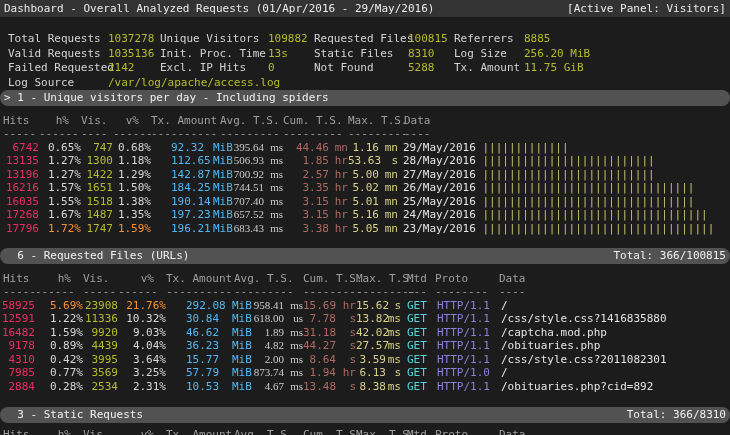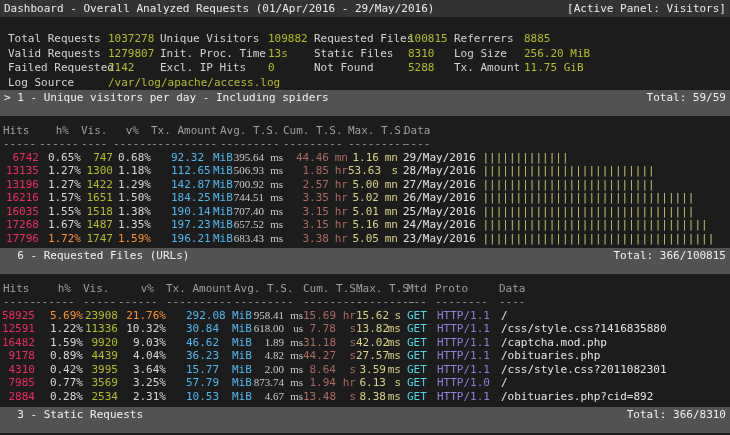--- a/index.html
+++ b/index.html
@@ -15,22 +15,22 @@
     display:flex;justify-content:space-between;padding:0 4px;white-space:pre;box-sizing:border-box;
   }
   .summary{position:absolute;top:32px;left:0;right:0;}
   .srow{display:grid;grid-template-columns:100px 52px 108px 46px 94px 46px 70px auto;
     padding-left:8px;height:14.5px;line-height:14.5px;white-space:pre;}
   .slab{color:var(--label-text,#d4d4d4);}
   .sval{color:var(--summary-value,#b5bd2b);}
   .sval.wide{grid-column:2/9;}
   .panel{position:absolute;left:0;right:0;}
   #panel1{top:90px;} #panel2{top:248px;} #panel3{top:407px;}
-  .phdr{height:26px;line-height:16px;background:var(--panel-header-bg,#525252);
-    color:#f1f1f1;display:flex;justify-content:space-between;padding:0 4px;white-space:pre;box-sizing:border-box;}
+  .phdr{height:16px;line-height:16px;background:var(--panel-header-bg,#525252);
+    color:#f1f1f1;display:flex;justify-content:space-between;padding:0 4px;white-space:pre;box-sizing:border-box;border-radius:8px;}
   .tbl{margin-top:8px;}
   #panel3 .tbl{margin-top:5px;}
   .tr{display:grid;height:13.45px;line-height:13.45px;white-space:pre;}
   .p1 .tr{grid-template-columns:39px 42px 32px 38px 42px 27px 44px 19px 46px 19px 31px 19px 1fr;}
   .p2 .tr{grid-template-columns:35px 48px 35px 48px 46px 22px 50px 19px 33px 20px 30px 15px 28px 64px 1fr;}
   .tr>div{text-align:right;overflow:visible;}
   .hdr>div,.dsh>div{color:var(--header-text,#9f9f9f);}
   .hl{text-align:left !important;padding-left:3px;}
   .hr{padding-right:12px;}
   .hs{padding-right:10px;}
@@ -57,29 +57,28 @@
 
 <div id="screen">
 
   <div class="titlebar">
     <span>Dashboard - Overall Analyzed Requests (01/Apr/2016 - 29/May/2016)</span>
     <span>[Active Panel: Visitors]</span>
   </div>
 
   <div class="summary">
       <div class="srow"><div class="slab">Total Requests</div><div class="sval">1037278</div><div class="slab">Unique Visitors</div><div class="sval">109882</div><div class="slab">Requested Files</div><div class="sval">100815</div><div class="slab">Referrers</div><div class="sval">8885</div></div>
-      <div class="srow"><div class="slab">Valid Requests</div><div class="sval">1279807</div><div class="slab">Init. Proc. Time</div><div class="sval">13s</div><div class="slab">Static Files</div><div class="sval">8310</div><div class="slab">Log Size</div><div class="sval">256.20 MiB</div></div>
+      <div class="srow"><div class="slab">Valid Requests</div><div class="sval">1035136</div><div class="slab">Init. Proc. Time</div><div class="sval">13s</div><div class="slab">Static Files</div><div class="sval">8310</div><div class="slab">Log Size</div><div class="sval">256.20 MiB</div></div>
       <div class="srow"><div class="slab">Failed Requested</div><div class="sval">2142</div><div class="slab">Excl. IP Hits</div><div class="sval">0</div><div class="slab">Not Found</div><div class="sval">5288</div><div class="slab">Tx. Amount</div><div class="sval">11.75 GiB</div></div>
       <div class="srow"><div class="slab">Log Source</div><div class="sval wide">/var/log/apache/access.log</div></div>
     </div>
 
   <section class="panel p1" id="panel1">
     <div class="phdr">
       <span>&gt; 1 - Unique visitors per day - Including spiders</span>
-      <span>Total: 59/59</span>
     </div>
     <div class="tbl">
         <div class="tr hdr"><div class="hl">Hits</div><div class="hr">h%</div><div class="hr">Vis.</div><div class="hr">v%</div><div class="hs" style="grid-column: span 2;">Tx. Amount</div><div class="hs" style="grid-column: span 2;">Avg. T.S.</div><div class="hs" style="grid-column: span 2;">Cum. T.S.</div><div class="hs" style="grid-column: span 2;">Max. T.S.</div><div class="hd">Data</div></div>
         <div class="tr dsh"><div class="hl">-----</div><div class="hr">------</div><div class="hr">----</div><div class="hr">------</div><div class="hs" style="grid-column: span 2;">----------</div><div class="hs" style="grid-column: span 2;">---------</div><div class="hs" style="grid-column: span 2;">---------</div><div class="hs" style="grid-column: span 2;">---------</div><div class="hd">----</div></div>
         <div class="tr drow"><div class="c-hits">6742</div><div class="c-pct">0.65%</div><div class="c-vis">747</div><div class="c-pct">0.68%</div><div class="c-tx">92.32</div><div class="c-tx">MiB</div><div class="c-avg">395.64</div><div class="c-avg">ms</div><div class="c-cum">44.46</div><div class="c-cum">mn</div><div class="c-max">1.16</div><div class="c-max">mn</div><div class="dd"><span class="c-data">29/May/2016</span><span class="c-bars"> |||||||||||||</span></div></div>
         <div class="tr drow"><div class="c-hits">13135</div><div class="c-pct">1.27%</div><div class="c-vis">1300</div><div class="c-pct">1.18%</div><div class="c-tx">112.65</div><div class="c-tx">MiB</div><div class="c-avg">506.93</div><div class="c-avg">ms</div><div class="c-cum">1.85</div><div class="c-cum">hr</div><div class="c-max">53.63</div><div class="c-max">s</div><div class="dd"><span class="c-data">28/May/2016</span><span class="c-bars"> ||||||||||||||||||||||||||</span></div></div>
         <div class="tr drow"><div class="c-hits">13196</div><div class="c-pct">1.27%</div><div class="c-vis">1422</div><div class="c-pct">1.29%</div><div class="c-tx">142.87</div><div class="c-tx">MiB</div><div class="c-avg">700.92</div><div class="c-avg">ms</div><div class="c-cum">2.57</div><div class="c-cum">hr</div><div class="c-max">5.00</div><div class="c-max">mn</div><div class="dd"><span class="c-data">27/May/2016</span><span class="c-bars"> ||||||||||||||||||||||||||</span></div></div>
         <div class="tr drow"><div class="c-hits">16216</div><div class="c-pct">1.57%</div><div class="c-vis">1651</div><div class="c-pct">1.50%</div><div class="c-tx">184.25</div><div class="c-tx">MiB</div><div class="c-avg">744.51</div><div class="c-avg">ms</div><div class="c-cum">3.35</div><div class="c-cum">hr</div><div class="c-max">5.02</div><div class="c-max">mn</div><div class="dd"><span class="c-data">26/May/2016</span><span class="c-bars"> ||||||||||||||||||||||||||||||||</span></div></div>
         <div class="tr drow"><div class="c-hits">16035</div><div class="c-pct">1.55%</div><div class="c-vis">1518</div><div class="c-pct">1.38%</div><div class="c-tx">190.14</div><div class="c-tx">MiB</div><div class="c-avg">707.40</div><div class="c-avg">ms</div><div class="c-cum">3.15</div><div class="c-cum">hr</div><div class="c-max">5.01</div><div class="c-max">mn</div><div class="dd"><span class="c-data">25/May/2016</span><span class="c-bars"> ||||||||||||||||||||||||||||||||</span></div></div>
         <div class="tr drow"><div class="c-hits">17268</div><div class="c-pct">1.67%</div><div class="c-vis">1487</div><div class="c-pct">1.35%</div><div class="c-tx">197.23</div><div class="c-tx">MiB</div><div class="c-avg">657.52</div><div class="c-avg">ms</div><div class="c-cum">3.15</div><div class="c-cum">hr</div><div class="c-max">5.16</div><div class="c-max">mn</div><div class="dd"><span class="c-data">24/May/2016</span><span class="c-bars"> ||||||||||||||||||||||||||||||||||</span></div></div>

